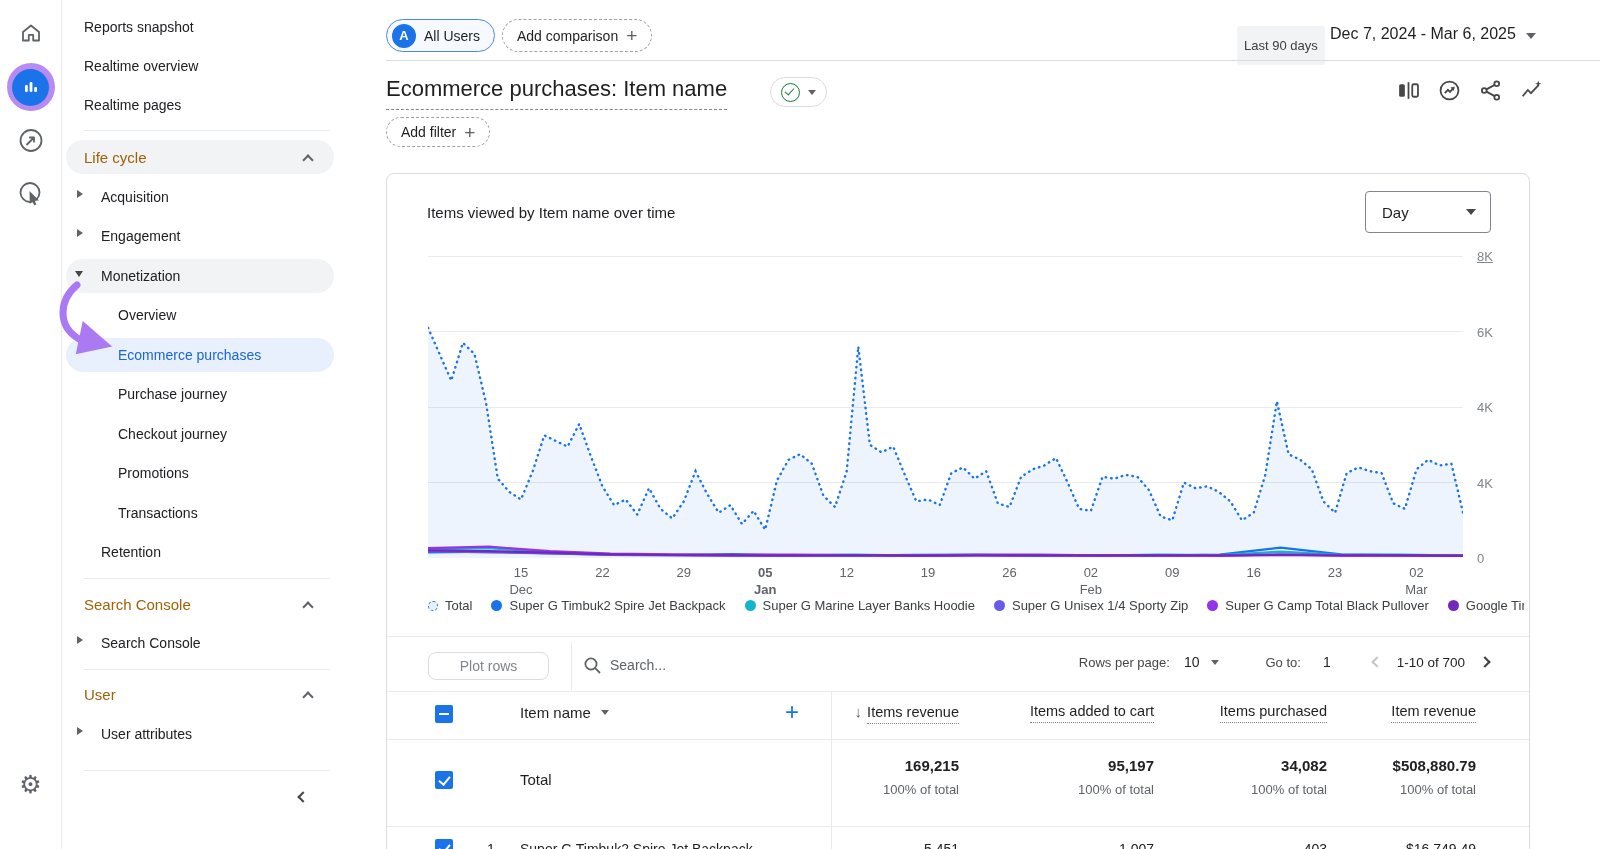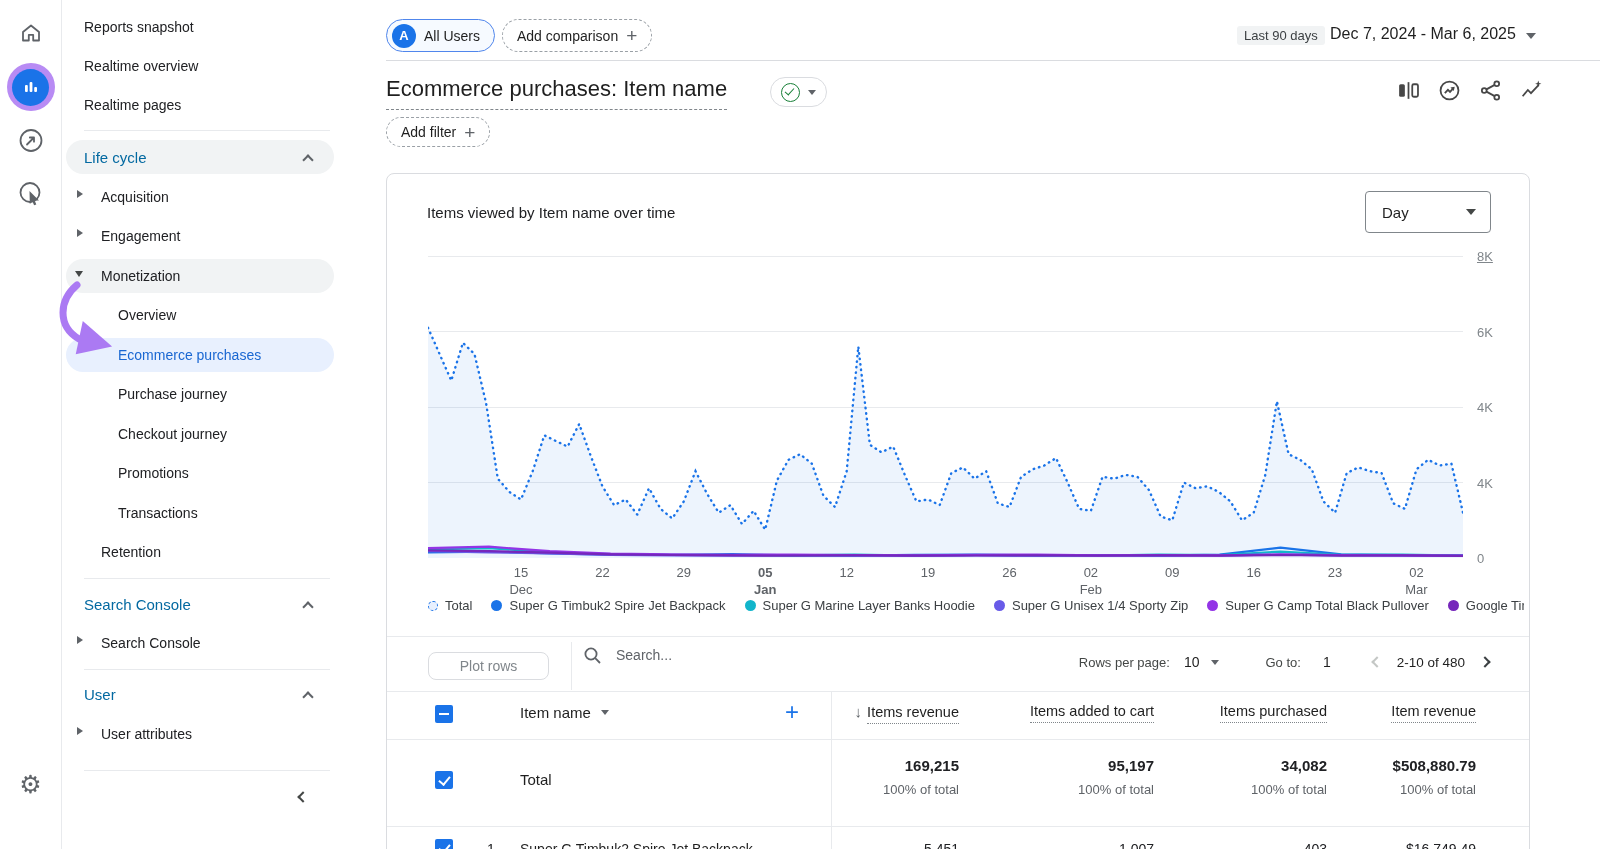--- a/index.html
+++ b/index.html
@@ -8,39 +8,39 @@
   font-family:"Liberation Sans",sans-serif;color:#202124}
 
 .rail{position:absolute;left:0;top:0;width:62px;height:849px;background:#fff;border-right:1px solid #e8eaed}
 .rail .ric{position:absolute;left:50%;transform:translateX(-50%);display:flex;align-items:center;justify-content:center}
 .sel-ring{width:48px;height:48px;border-radius:50%;background:#b88bf4;display:flex;align-items:center;justify-content:center}
 .sel-inner{width:37px;height:37px;border-radius:50%;background:#1a73e8;display:flex;align-items:center;justify-content:center}
 .gear{font-size:25px;color:#5f6368;line-height:1}
 
 .sidebar{position:absolute;left:62px;top:0;width:303px;height:849px;background:#fff}
 .snav{position:absolute;left:22px;font-size:14px;color:#202124;white-space:nowrap;cursor:pointer}
-.shead{position:absolute;left:22px;font-size:15px;color:#0369a1;white-space:nowrap;cursor:pointer}
+.shead{position:absolute;left:22px;font-size:15px;color:#a16207;white-space:nowrap;cursor:pointer}
 .pill{position:absolute;left:4px;width:268px;height:34px;border-radius:17px;background:#f1f3f4}
 .pill-blue{background:#e8f0fe}
 .divider{position:absolute;left:22px;width:246px;border-top:1px solid #e8eaed}
 .expander{position:absolute;width:0;height:0}
 .tri-r{border-top:4.5px solid transparent;border-bottom:4.5px solid transparent;border-left:6px solid #5f6368}
 .tri-d{border-left:4.5px solid transparent;border-right:4.5px solid transparent;border-top:6px solid #444746}
 .chev{position:absolute;width:8px;height:8px;border-style:solid;border-color:#5f6368;border-width:0 2px 2px 0}
 .chev-up{transform:rotate(-135deg)}
 .chev-left{transform:rotate(135deg)}
 .link-blue{color:#1967d2}
 
 .chip{position:absolute;display:flex;align-items:center;gap:8px;border-radius:17px;cursor:pointer}
 .chip-audience{left:386px;top:19px;height:33px;padding:0 14px 0 5px;border:1px solid #5086ec;background:#f6faff}
 .avatar{width:24px;height:24px;border-radius:50%;background:#1a73e8;color:#fff;font-size:13px;font-weight:700;display:flex;align-items:center;justify-content:center}
 .chip-label{font-size:14px;color:#1f1f1f;font-weight:500}
 .chip-dashed{border:1px dashed #9aa0a6;background:#fff;padding:0 14px;height:33px}
 .plus{font-size:19px;color:#5f6368;font-weight:400;line-height:1}
-.date-preset{position:absolute;left:1237px;top:26px;background:#f1f3f4;color:#3c4043;font-size:13px;padding:2px 7px;border-radius:3px}
+.date-preset{position:absolute;left:1237px;top:26px;background:#f1f3f4;color:#3c4043;font-size:13px;padding:12px 7px;border-radius:3px}
 .date-range{position:absolute;left:1330px;top:25px;font-size:16px;color:#1f1f1f}
 .hline{position:absolute;border-top:1px solid #dadce0}
 .page-title{position:absolute;left:386px;top:76px;font-size:22px;color:#1f1f1f;
   border-bottom:1px dashed #80868b;padding-bottom:7px;cursor:pointer}
 .title-badge{position:absolute;left:770px;top:77px;height:30px;border:1px solid #dadce0;border-radius:15px;
   display:flex;align-items:center;gap:8px;padding:0 10px;background:#fff;cursor:pointer}
 .gcheck{width:19px;height:19px;border:1.8px solid #188038;border-radius:50%;position:relative}
 .gcheck::after{content:"";position:absolute;left:5px;top:2.5px;width:4px;height:8px;
   border:solid #188038;border-width:0 1.8px 1.8px 0;transform:rotate(42deg)}
 .hicons{position:absolute;left:1396px;top:78px;display:flex;gap:16px;align-items:center}
@@ -56,21 +56,21 @@
 .xtick{position:absolute;transform:translateX(-50%);text-align:center;font-size:13px;color:#5f6368;line-height:17px;white-space:pre-line}
 .legend{position:absolute;left:41px;top:424px;width:1096px;display:flex;gap:19px;align-items:center;
   white-space:nowrap;overflow:hidden}
 .legend-item{display:flex;align-items:center;gap:7px;font-size:13px;color:#3c4043;flex:0 0 auto}
 .dot{width:11px;height:11px;border-radius:50%;flex:0 0 auto}
 .dot.dotted{width:10px;height:10px;border:1.6px dashed #1a73e8;background:#e8f0fe}
 
 .btn-plotrows{position:absolute;left:41px;top:478px;width:121px;height:28px;border:1px solid #dadce0;border-radius:8px;
   background:#fff;font-size:14px;color:#80868b;font-family:inherit;cursor:pointer}
 .vline{position:absolute;border-left:1px solid #e8eaed}
-.search-wrap{position:absolute;left:196px;top:468px;display:flex;align-items:center;gap:14px}
+.search-wrap{position:absolute;left:196px;top:478px;display:flex;align-items:center;gap:8px}
 .search-wrap input{border:none;outline:none;font-size:14px;color:#3c4043;width:220px;font-family:inherit;height:26px}
 .search-wrap input::placeholder{color:#5f6368}
 .pager{position:absolute;right:40px;top:480px;display:flex;align-items:center;font-size:13px;color:#444746}
 .pgchev{width:8px;height:8px;border-style:solid;border-width:0 2px 2px 0;display:inline-block}
 
 .cb{position:absolute;width:18px;height:18px;border-radius:2px;background:#1a73e8}
 .cb.indet::after{content:"";position:absolute;left:4px;top:8px;width:10px;height:2.4px;background:#fff}
 .cb.checked::after{content:"";position:absolute;left:6px;top:2.6px;width:5px;height:9px;
   border:solid #fff;border-width:0 2.2px 2.2px 0;transform:rotate(40deg)}
 .th-dim{position:absolute;left:133px;top:530px;font-size:15px;color:#1f1f1f;display:flex;align-items:center;gap:10px;cursor:pointer}
@@ -301,21 +301,21 @@
         </svg>
       <input type="text" placeholder="Search..." style="">
     </div>
     <div class="pager">
       <span>Rows per page:</span>
       <span style="margin-left:14px;font-size:14px;color:#1f1f1f">10</span>
       <span style="margin-left:12px;width:0;height:0;border-left:4.5px solid transparent;border-right:4.5px solid transparent;border-top:5.5px solid #5f6368"></span>
       <span style="margin-left:46px">Go to:</span>
       <span style="margin-left:22px;font-size:14px;color:#1f1f1f">1</span>
       <span class="pgchev chev-left" style="margin-left:42px;border-color:#c4c7c5;transform:rotate(135deg)"></span>
-      <span style="margin-left:16px;font-size:13.5px;color:#1f1f1f">2-10 of 480</span>
+      <span style="margin-left:16px;font-size:13.5px;color:#1f1f1f">1-10 of 700</span>
       <span class="pgchev" style="margin-left:16px;border-color:#3c4043;transform:rotate(-45deg)"></span>
     </div>
 
     <div class="hline" style="left:0;top:517px;width:1142px;border-color:#e8eaed"></div>
     <span class="cb indet" style="left:48px;top:531px"></span>
     <div class="th-dim">
       <span>Item name</span>
       <span style="width:0;height:0;border-left:4.5px solid transparent;border-right:4.5px solid transparent;border-top:5.5px solid #5f6368"></span>
     </div>
     <span class="addcol">+</span>

